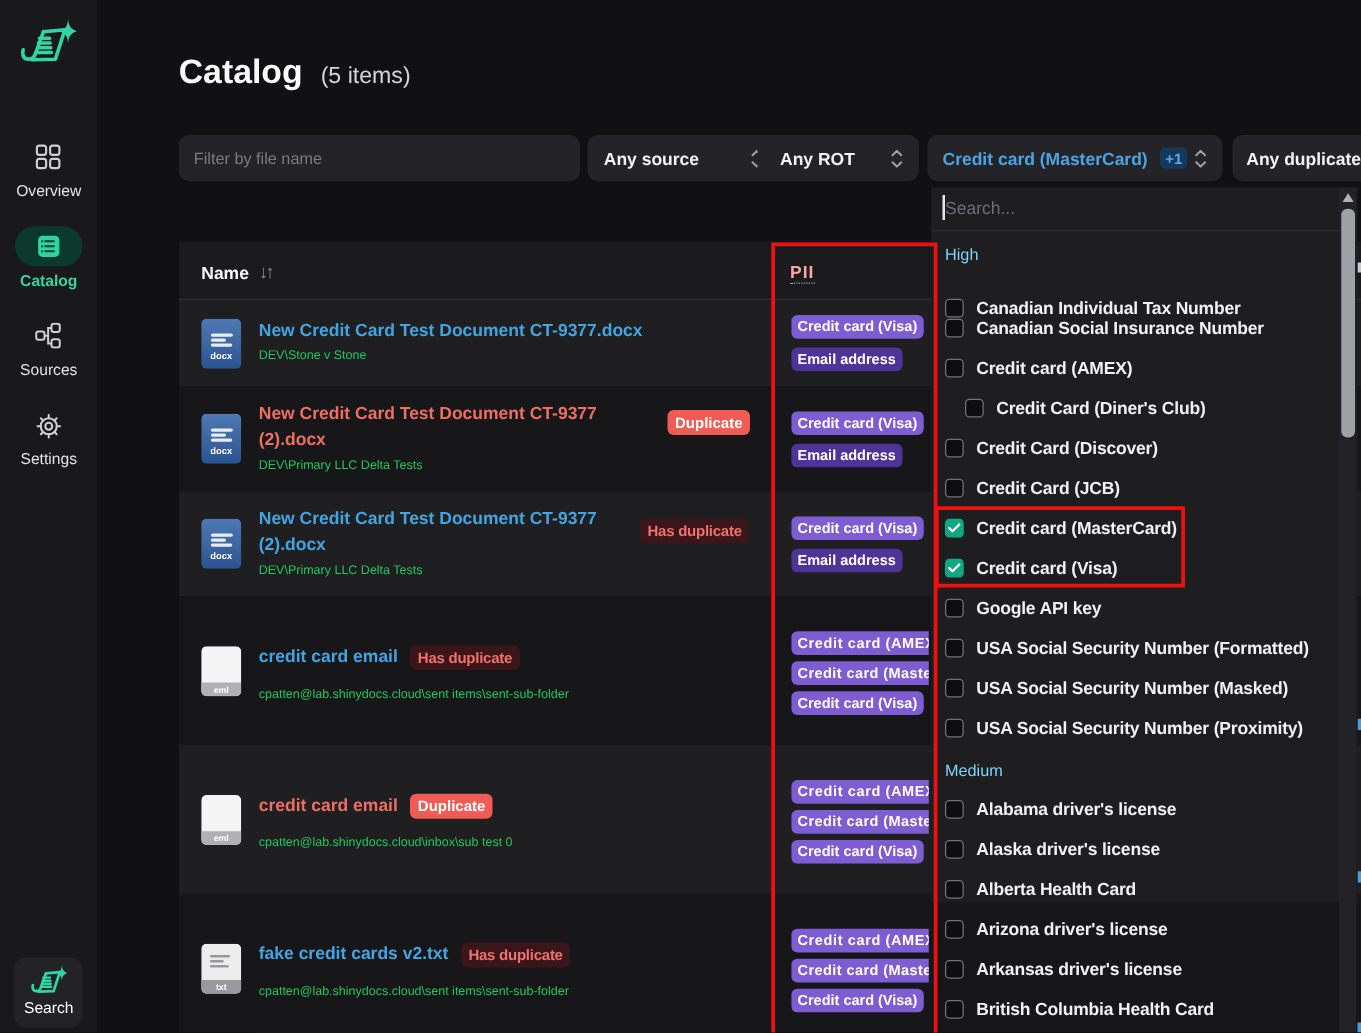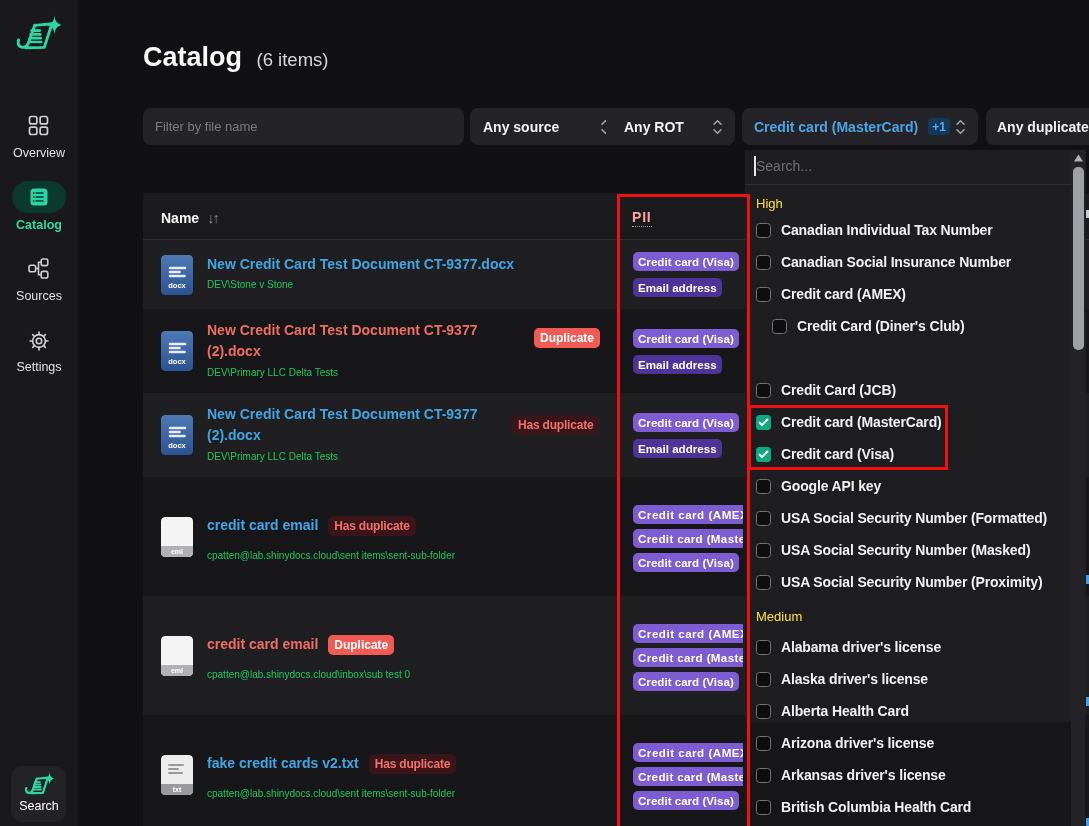--- a/index.html
+++ b/index.html
@@ -39,21 +39,21 @@
   .piicell.three { gap:5px; padding-top:4px; }
   .tag { flex:0 0 auto; white-space:nowrap; color:#fff; font-size:11.6px; font-weight:bold; height:19px; line-height:19px; padding:0 5px; border-radius:5px; }
   .tag.lt { background:#7e5cd1; }
   .tag.dk { background:#4e3398; }
 
   
   #panel { position:absolute; left:745px; top:150px; width:341px; height:572px; background:#1e1e21; }
   #panel .searchph { position:absolute; left:11px; top:8px; font-size:14px; color:#6e6e77; }
   #panel .caret { position:absolute; left:9px; top:6px; width:1.5px; height:20px; background:#e8e8ec; }
   #panel .divider { position:absolute; left:0; top:34px; width:326px; height:1px; background:#2c2c31; }
-  .grouplab { position:absolute; left:11px; font-size:13px; color:#fde047; }
+  .grouplab { position:absolute; left:11px; font-size:13px; color:#7dd3fc; }
   .opt { position:absolute; left:11px; display:flex; align-items:center; height:32px; margin-top:-16px; }
   .cb { width:15px; height:15px; border-radius:3.5px; border:1.5px solid #73737c; background:#0e0e10; }
   .cb.on { border:none; background:#10a883; display:flex; align-items:center; justify-content:center; }
   .opt .lbl { margin-left:10px; font-size:14px; font-weight:bold; color:#f2f2f4; letter-spacing:-0.15px; }
 
   
   #sbtrack { position:absolute; left:326px; top:0; width:15px; height:676px; background:#28282c; }
 
   
   .redbox { position:absolute; border:3px solid #ee1111; z-index:50; }
@@ -133,21 +133,21 @@
         <path d="M15.8,22.4 L25.2,22.4"></path>
         <path d="M15,26.2 L25.7,26.2"></path>
         <path d="M14.2,30 L26.2,30"></path>
     </g>
     <path d="M39.5,3 C39.9,8.5 41.5,11.3 46.5,12.9 C41.5,14.5 39.9,17.3 39.5,22.5 C39.1,17.3 37.5,14.5 32.8,12.9 C37.5,11.3 39.1,8.5 39.5,3 Z" fill="#2fd5a3"></path>
   </svg>
   <div class="navlab" style="top:799px; color:#fff;">Search</div>
 </div>
 
 
-<div id="h1">Catalog <span>(6 items)</span></div>
+<div id="h1">Catalog <span>(5 items)</span></div>
 
 
 <div class="fbtn" style="left:143px; width:321px; font-weight:normal; font-size:13px; color:#7b7b83; padding-left:12px;">Filter by file name</div>
 <div class="fbtn" style="left:470px; width:153px; padding:0 12px 0 13px;">
     <span>Any source</span>
   <svg class="chev" width="11" height="18" viewBox="0 0 11 18">
       <g stroke="#9ca3af" stroke-width="1.6" fill="none" stroke-linecap="round" stroke-linejoin="round">
         <path d="M2,6.2 L5.5,2.7 L9,6.2"></path>
         <path d="M2,11.8 L5.5,15.3 L9,11.8"></path>
       </g>
@@ -316,35 +316,39 @@
 <div class="abs" style="left:1086px; top:575px; width:3px; height:9px; background:#3f9fe0;"></div>
 <div class="abs" style="left:1086px; top:697px; width:3px; height:9px; background:#3f9fe0;"></div>
 <div class="abs" style="left:1086px; top:818px; width:3px; height:8px; background:#3f9fe0;"></div>
 
 
 <div id="panel">
   <div class="caret"></div>
   <div class="searchph">Search...</div>
   <div class="divider"></div>
   <div class="grouplab" style="top:46px;">High</div>
-  <div class="opt" style="top:80px;">
+  <div class="opt" style="top:96px;">
       <div class="cb"></div>
       <span class="lbl">Canadian Individual Tax Number</span>
     </div>
   <div class="opt" style="top:112px;">
       <div class="cb"></div>
       <span class="lbl">Canadian Social Insurance Number</span>
     </div>
   <div class="opt" style="top:144px;">
       <div class="cb"></div>
       <span class="lbl">Credit card (AMEX)</span>
     </div>
   <div class="opt" style="top:176px;padding-left:16px;">
       <div class="cb"></div>
       <span class="lbl">Credit Card (Diner's Club)</span>
+    </div>
+  <div class="opt" style="top:208px;">
+      <div class="cb"></div>
+      <span class="lbl">Credit Card (Discover)</span>
     </div>
   <div class="opt" style="top:240px;">
       <div class="cb"></div>
       <span class="lbl">Credit Card (JCB)</span>
     </div>
   <div class="opt" style="top:272px;">
       <div class="cb on">
         <svg width="11" height="9" viewBox="0 0 11 9">
           <path d="M1.5,4.5 L4,7 L9.5,1.5" stroke="#fff" stroke-width="1.8" fill="none" stroke-linecap="round" stroke-linejoin="round"></path>
         </svg>

